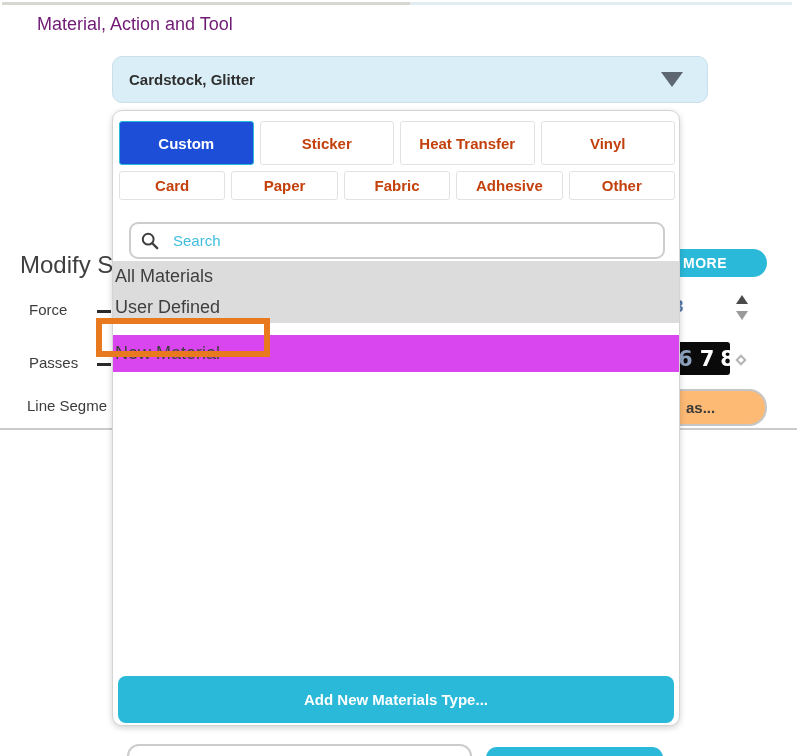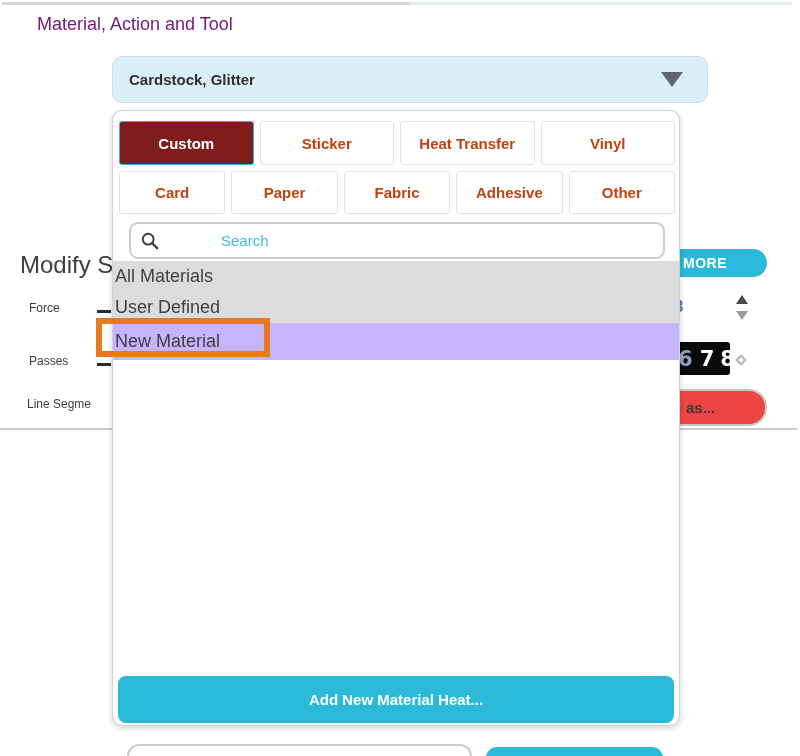--- a/index.html
+++ b/index.html
@@ -10,21 +10,21 @@
   
   .hairline-gray { left:2px; top:2px; width:408px; height:3px; background:#d7d7d2; z-index:1; }
   .hairline-blue { left:410px; top:2px; width:382px; height:3px; background:#e1edf0; z-index:1; }
 
   
   .page-heading { left:18px; top:14px; font-size:18px; color:#701a75; z-index:1;margin-left:19px; }
 
   
   .bg { z-index:1; }
   .modify-heading { left:20px; top:251px; font-size:24px; color:#3f3f3f; }
-  .lbl { font-size:12px; color:#3c3c3c;text-align:center; }
+  .lbl { font-size:15px; color:#3c3c3c;text-align:center; }
   .force-label { left:29px; top:301px; }
   .passes-label { left:29px; top:354px; }
   .lineseg-label { left:27px; top:397px; white-space:nowrap; }
   .slider-dash { width:14px; height:3px; background:#2b2b2b; }
   .force-dash { left:97px; top:310px; }
   .passes-dash { left:97px; top:363px; }
   .force-value { left:674px; top:297px; font-size:17px; font-weight:bold; color:#5578a8; }
   .divider { left:0; top:428px; width:797px; height:2px; background:#cbcbcb; }
 
   .more-button { left:594px; top:249px; width:173px; height:28px; background:#2ab9d9;
@@ -40,21 +40,21 @@
 
   .counter { left:676px; top:342px; width:54px; height:33px; background:#0a0a0a;
     border-radius:3px; overflow:hidden; display:flex; align-items:center;
     font-family:"DejaVu Sans",sans-serif; font-weight:bold; font-size:21px; }
   .counter .d1 { color:#8ea3bd; margin-left:2px; }
   .counter .d2 { color:#ffffff; margin-left:7px; }
   .counter .d3 { color:#ffffff; margin-left:6px; margin-right:-9px; }
   .counter-diamond { left:737px; top:356px; width:8px; height:8px;
     border:2px solid #b5b5b5; transform:rotate(45deg); }
 
-  .saveas-button { left:598px; top:389px; width:169px; height:37px; background:#ef4444;
+  .saveas-button { left:598px; top:389px; width:169px; height:37px; background:#fdba74;
     border:2px solid #c6c6c6; border-radius:18px; display:flex; align-items:center;
     padding-left:86px; font-size:15px; font-weight:bold; color:#3a3a3a; }
 
   
   .bottom-white { left:127px; top:744px; width:345px; height:14px; background:#ffffff;
     border:2px solid #cccccc; border-radius:12px 12px 0 0; z-index:1; }
   .bottom-cyan { left:486px; top:747px; width:177px; height:11px; background:#2ab9d9;
     border-radius:14px 14px 0 0; z-index:1; }
 
   
@@ -66,39 +66,39 @@
     border-right:11px solid transparent; border-top:15px solid #5d6772; margin-right:8px; }
 
   
   .panel { left:112px; top:110px; width:568px; height:616px; background:#ffffff;
     border:1px solid #d4d4d4; border-radius:10px; z-index:5;
     box-shadow:0 2px 6px rgba(0,0,0,.18); }
   .panel .abs { position:absolute; }
 
   .tabs-row1 { left:6px; top:10px; width:556px; height:44px; display:grid;
     grid-template-columns:repeat(4,1fr); gap:6px; }
-  .tabs-row2 { left:6px; top:60px; width:556px; height:43px; display:grid;
+  .tabs-row2 { left:6px; top:60px; width:556px; height:29px; display:grid;
     grid-template-columns:repeat(5,1fr); gap:6px; }
   .tab { background:#ffffff; border:1px solid #e2e2e2; border-radius:3px;
     display:flex; align-items:center; justify-content:center;
     font-size:15px; font-weight:bold; color:#c2410c; }
-  .tab.active { background:#7f1d1d; border-color:#2ab9d9; color:#ffffff; }
+  .tab.active { background:#1d4ed8; border-color:#2ab9d9; color:#ffffff; }
 
   .search-box { left:16px; top:111px; width:536px; height:37px; background:#ffffff;
-    border:2px solid #cdcdcd; border-radius:9px; display:flex; align-items:center; padding:0 10px;gap:48px; }
+    border:2px solid #cdcdcd; border-radius:9px; display:flex; align-items:center; padding:0 10px; }
   .search-icon { width:18px; height:18px; margin-right:14px; flex:none; }
   .search-input { border:none; outline:none; flex:1; font-size:15px; color:#2f2f2f;
     font-family:"Liberation Sans","DejaVu Sans",sans-serif; background:transparent; }
   .search-input::placeholder { color:#41bedd; opacity:1; }
 
   .list { left:0; top:150px; width:566px; }
   .row { width:100%; height:31px; display:flex; align-items:center; padding-left:2px;
     font-size:18px; color:#3f3f3f; }
   .row.gray { background:#dcdcdc; }
-  .row.highlight { background:#c4b5fd; height:37px; }
+  .row.highlight { background:#d946ef; height:37px;margin-top:12px; }
 
   .add-button { left:5px; top:565px; width:556px; height:47px; background:#2ab9d9;
     border:none; border-radius:8px; color:#ffffff; font-size:15px; font-weight:600;
     display:flex; align-items:center; justify-content:center;
     font-family:"Liberation Sans","DejaVu Sans",sans-serif; }
 
   
   .annotation { left:96px; top:318px; width:174px; height:39px;
     border:6px solid #e8791f; z-index:20; pointer-events:none; }
 </style>
@@ -169,17 +169,17 @@
     <input class="search-input" type="text" placeholder="Search" style="">
   </div>
 
   <div class="abs list">
     <div class="row gray">All Materials</div>
     <div class="row gray">User Defined</div>
     <div class="row highlight">New Material</div>
   </div>
 
   <div class="abs add-button">
-    <span>Add New Material Heat...</span>
+    <span>Add New Materials Type...</span>
   </div>
 </div>
 
 <div class="abs annotation"></div>
 
 </body></html>

